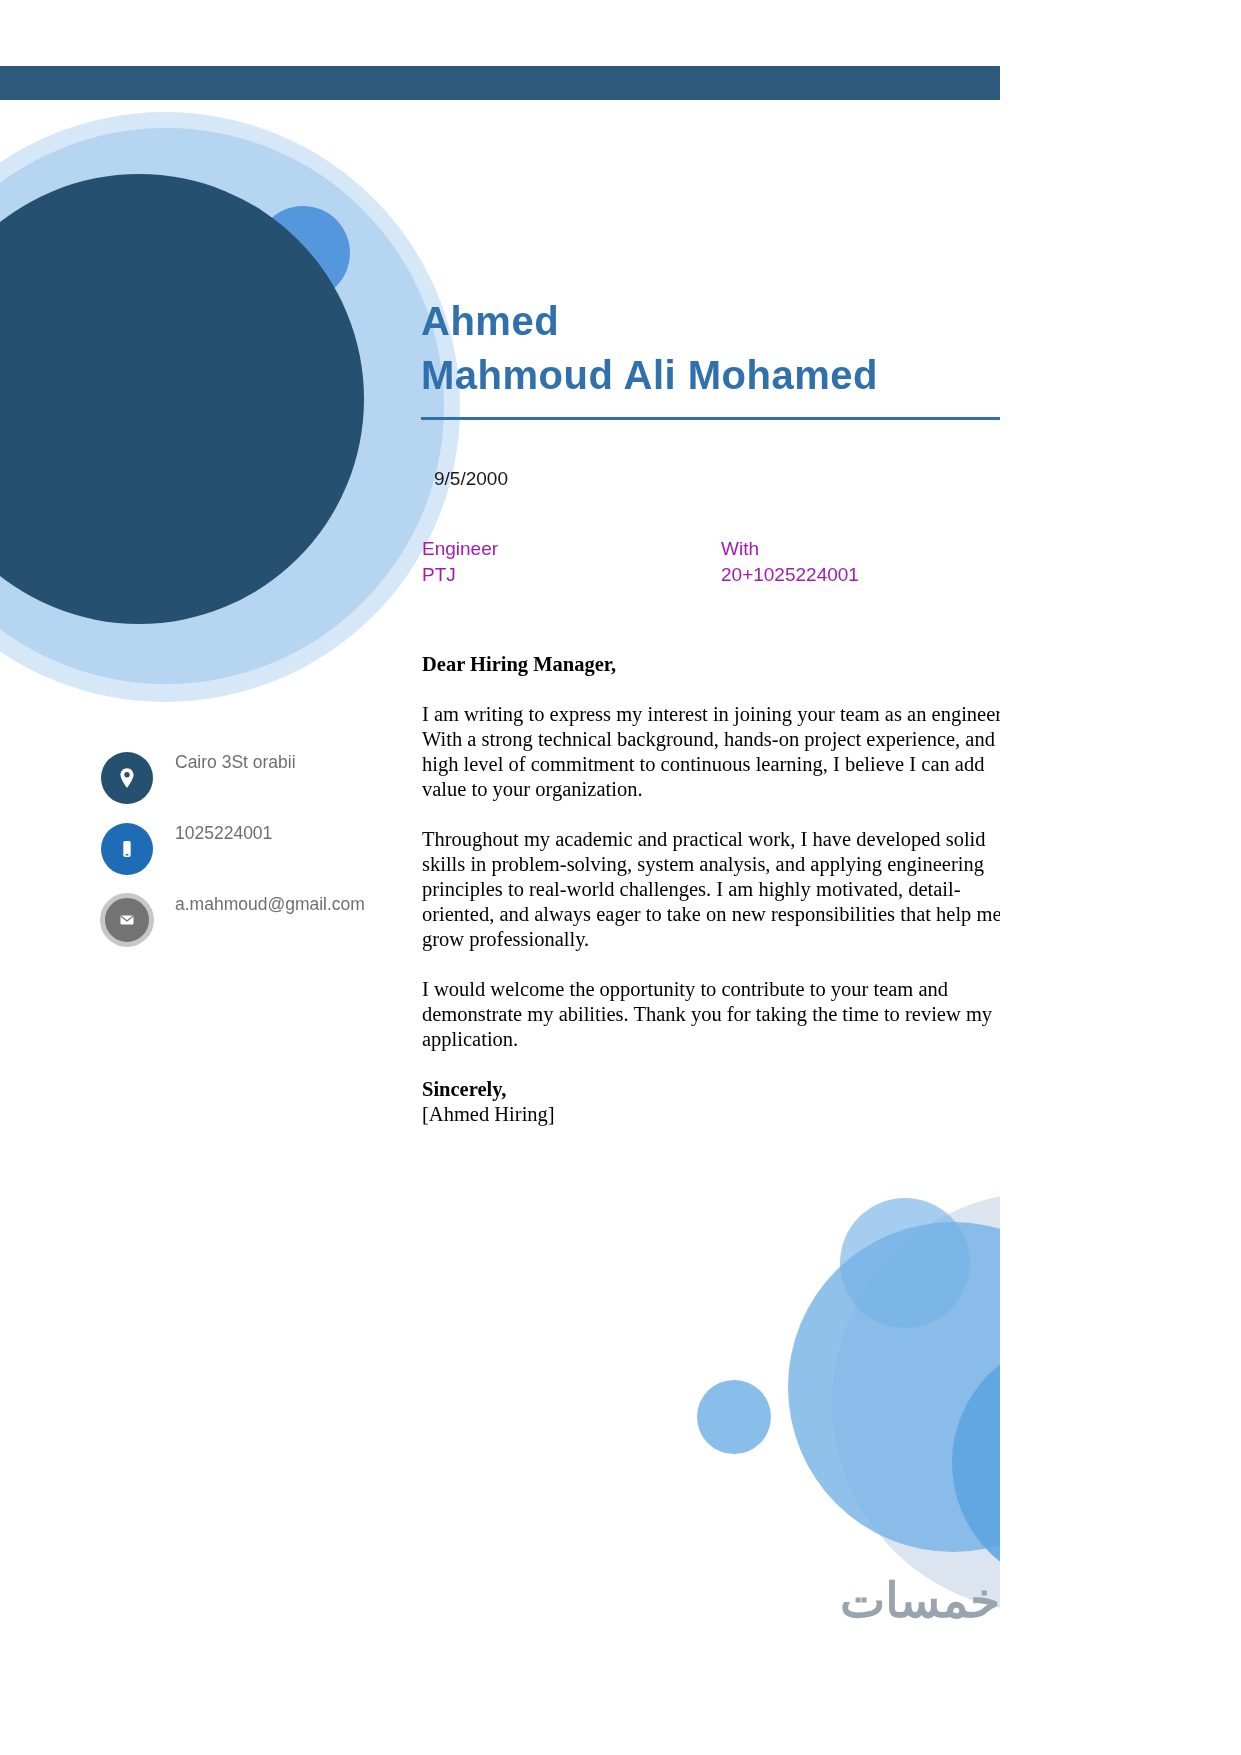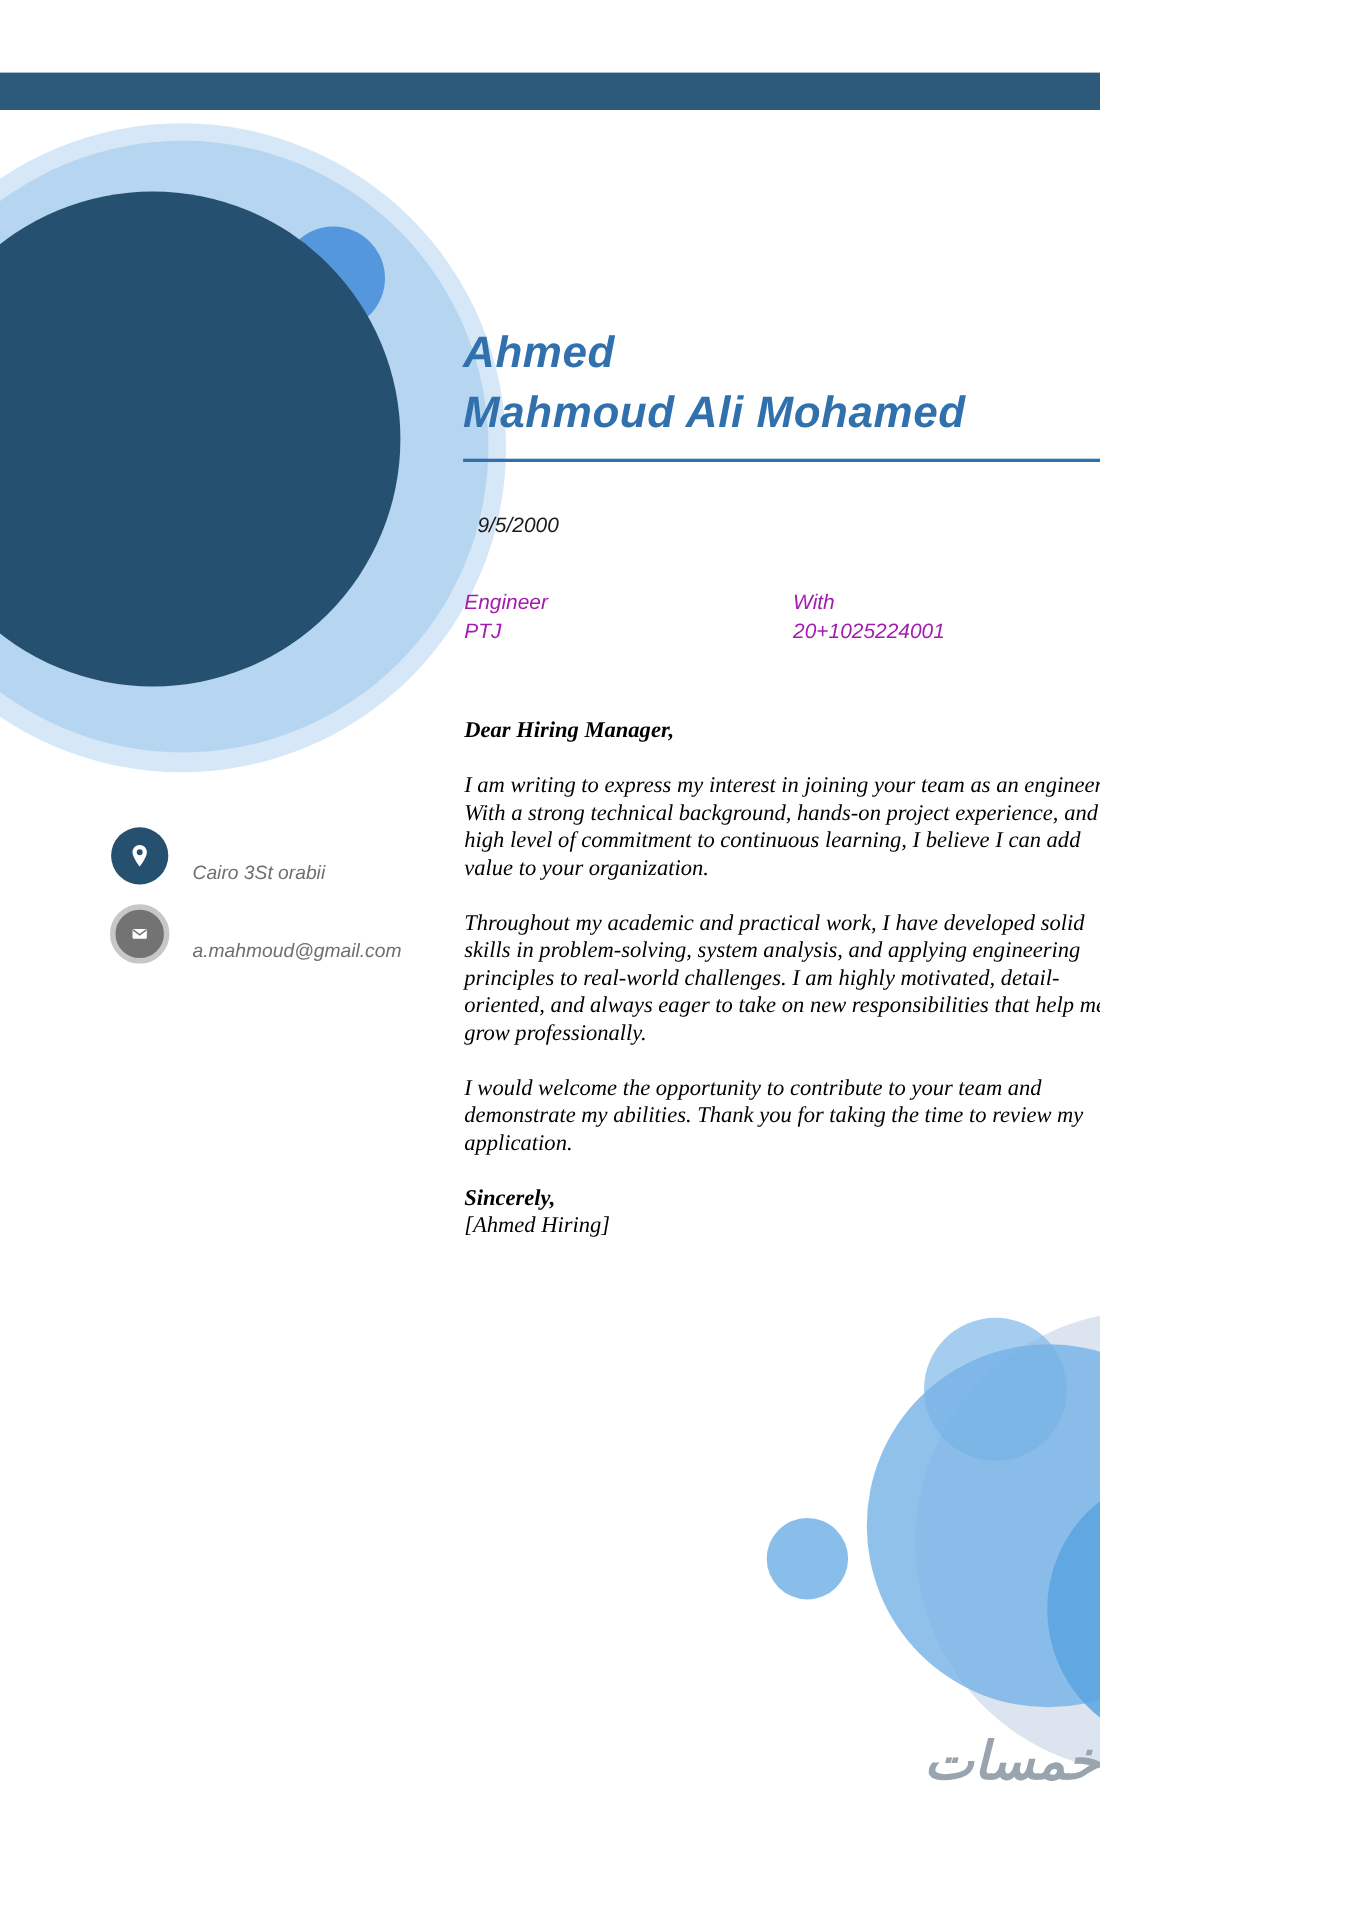--- a/index.html
+++ b/index.html
@@ -3,21 +3,20 @@
 <meta charset="utf-8">
 <style>
   html, body { margin: 0; padding: 0; background: #ffffff; }
   .page {
     position: relative;
     width: 1000px;
     height: 1755px;
     background: #ffffff;
     overflow: hidden;
     font-family: "Liberation Sans", sans-serif;
-    font-style: italic;
   }
   
   .top-bar {
     position: absolute;
     left: 0; top: 66px;
     width: 100%; height: 34px;
     background: var(--top-bar, #2d5a7b);
     z-index: 2;
   }
   
@@ -98,21 +97,21 @@
   }
   .letter .salutation { font-weight: bold; margin: 0 0 25px 0; }
   .letter p { margin: 0 0 25px 0; }
   .letter .closing { font-weight: bold; margin: 0; }
   .letter .signature { margin: 0; }
   
   .contact {
     position: absolute; left: 101px; top: 752px; z-index: 3;
   }
   .contact-item {
-    display: flex; align-items: flex-end;
+    display: flex; align-items: flex-start;
     margin-bottom: 19px;
   }
   .contact-icon {
     width: 52px; height: 52px; border-radius: 50%;
     display: flex; align-items: center; justify-content: center;
     flex: 0 0 auto;
   }
   .icon-location { background: var(--dark-circle, #25506f); }
   .icon-phone { background: var(--phone-icon, #1e6cb5); }
   .icon-email {
@@ -170,20 +169,29 @@
   <div class="contact">
     <div class="contact-item">
       <span class="contact-icon icon-location">
         <svg width="28" height="28" viewBox="0 0 24 24" aria-hidden="true">
           <path fill="#ffffff" d="M12 3.6c-3.1 0-5.6 2.5-5.6 5.6 0 4.1 5.6 11.2 5.6 11.2s5.6-7.1 5.6-11.2c0-3.1-2.5-5.6-5.6-5.6zm0 7.9a2.3 2.3 0 1 1 0-4.6 2.3 2.3 0 0 1 0 4.6z"></path>
         </svg>
       </span>
       <span class="contact-label">Cairo 3St orabii</span>
     </div>
     <div class="contact-item">
+      <span class="contact-icon icon-phone">
+        <svg width="26" height="26" viewBox="0 0 24 24" aria-hidden="true">
+          <rect x="8.6" y="4.6" width="6.8" height="14.8" rx="1.6" fill="#ffffff"></rect>
+          <rect x="10.6" y="16.6" width="2.8" height="1.3" rx="0.6" fill="#1e6cb5"></rect>
+        </svg>
+      </span>
+      <span class="contact-label">1025224001</span>
+    </div>
+    <div class="contact-item">
       <span class="contact-icon icon-email">
         <svg width="24" height="24" viewBox="0 0 24 24" aria-hidden="true">
           <rect x="5.5" y="7.5" width="13" height="9" rx="1.2" fill="#ffffff"></rect>
           <path d="M6 8.3l6 4.6 6-4.6" stroke="#737373" stroke-width="1.3" fill="none"></path>
         </svg>
       </span>
       <span class="contact-label">a.mahmoud@gmail.com</span>
     </div>
   </div>
 

